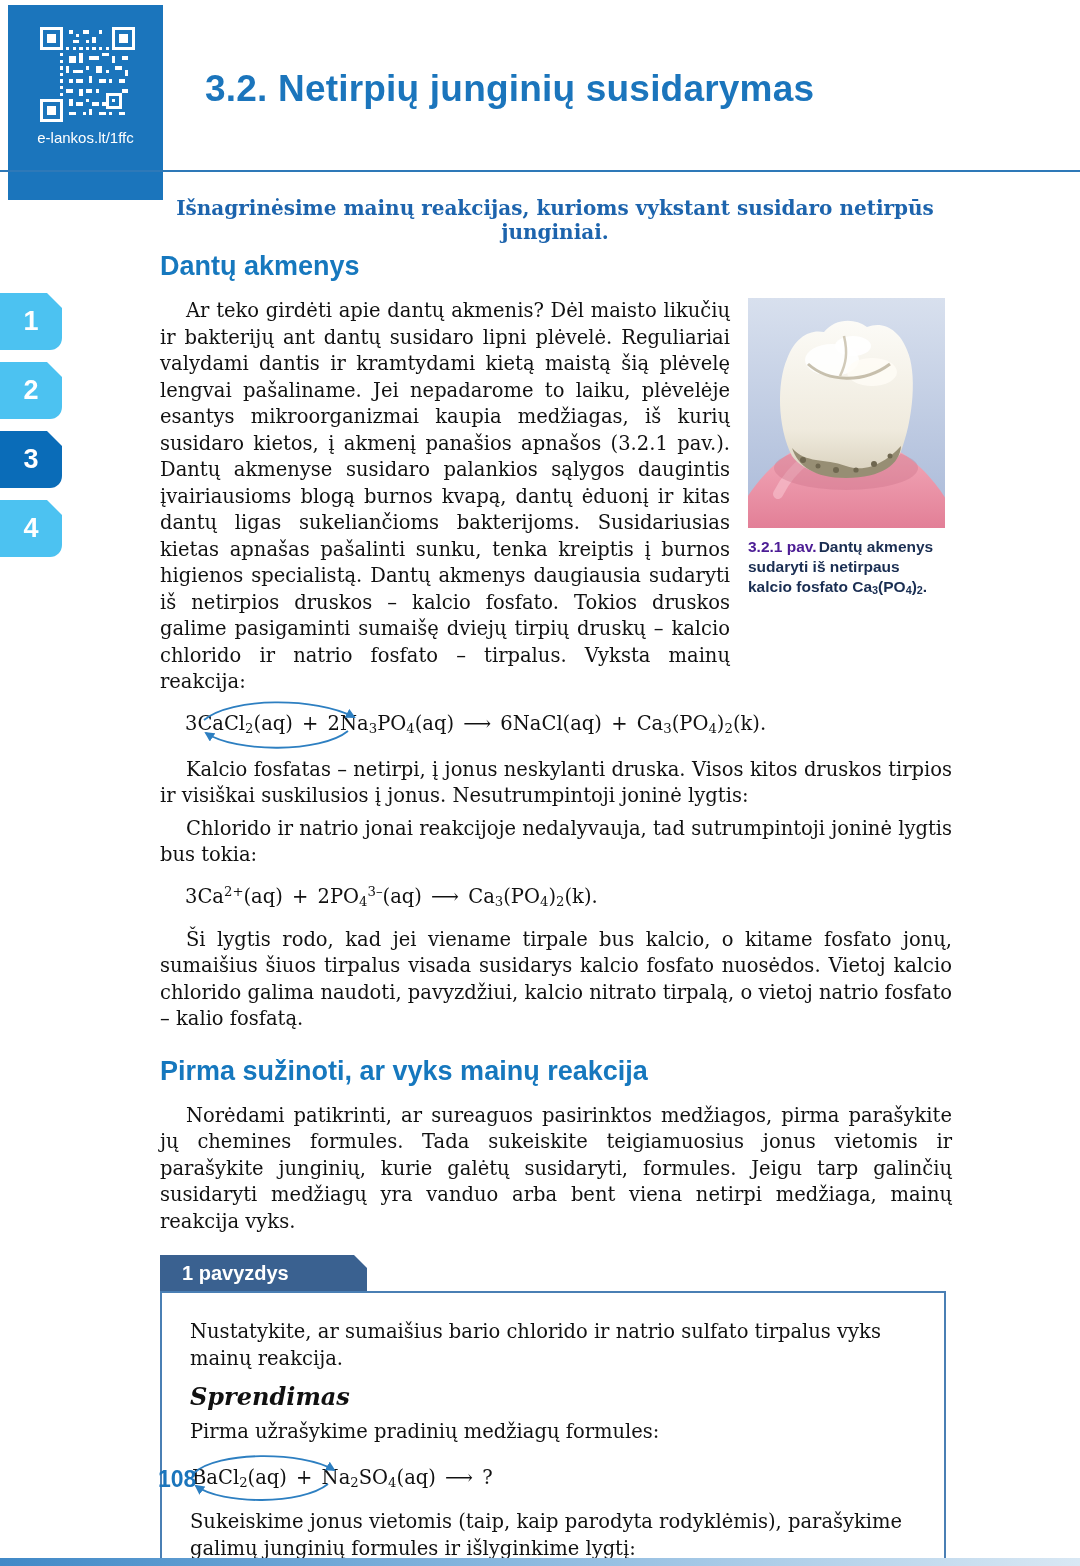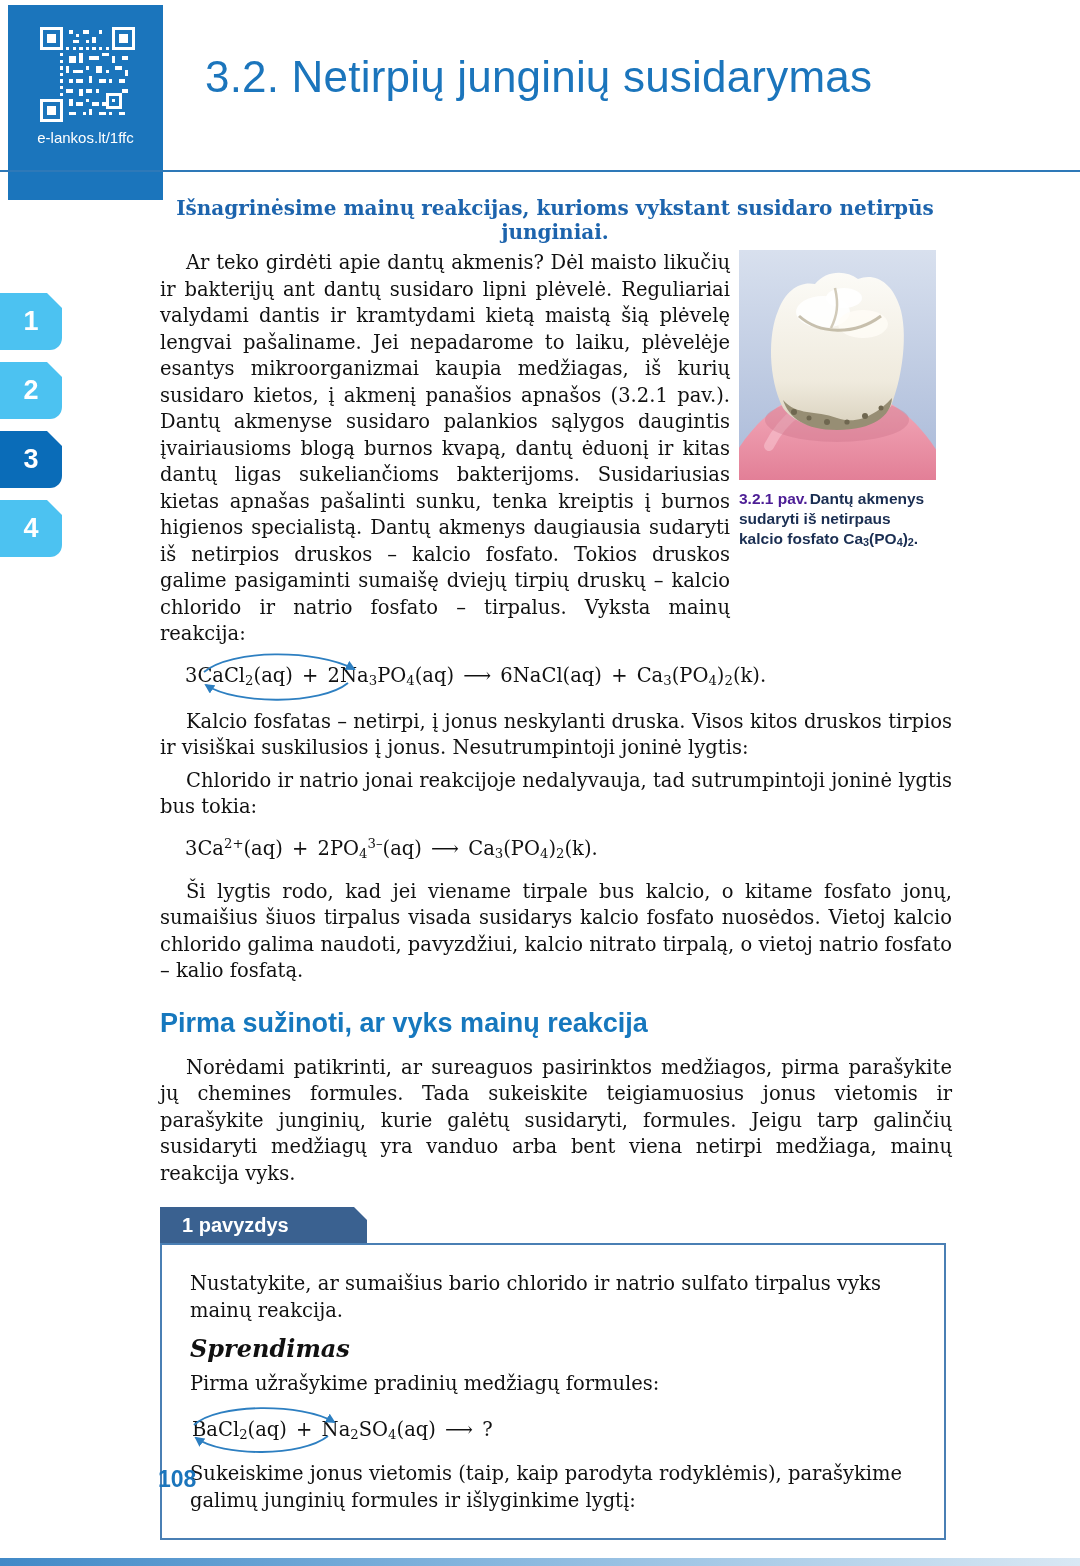--- a/index.html
+++ b/index.html
@@ -7,22 +7,22 @@
   .page {
     position:relative; width:1080px; height:1566px; background:#ffffff;
     font-family:"DejaVu Serif","Liberation Serif",serif; color:#111111; overflow:hidden;
   }
 
   
   .qr-box { position:absolute; left:8px; top:5px; width:155px; height:195px; background:#1b75bc; }
   .qr-box svg { position:absolute; left:32px; top:22px; }
   .qr-label { position:absolute; left:0; right:0; top:124px; text-align:center; color:#ffffff;
     font-family:"Liberation Sans",sans-serif; font-size:15px; }
-  .page-title { position:absolute; left:205px; top:52px; color:#1b75bc;
-    font-family:"Liberation Sans",sans-serif; font-weight:400; font-size:44px; letter-spacing:0.2px; }
+  .page-title { position:absolute; left:205px; top:68px; color:#1b75bc;
+    font-family:"Liberation Sans",sans-serif; font-weight:700; font-size:37px; letter-spacing:0.2px; }
   .header-rule { position:absolute; left:0; top:170px; width:1080px; height:2px; background:#2e79b8; }
   .intro-line { position:absolute; left:160px; top:196px; width:790px; text-align:center;
     color:#1d64ad; font-weight:700; font-size:20px; }
 
   
   .side-tab { position:absolute; left:0; width:62px; height:57px; background:#4cc2f1;
     border-radius:0 12px 12px 0; color:#ffffff; font-family:"Liberation Sans",sans-serif;
     font-weight:700; font-size:27px; display:flex; align-items:center; justify-content:center;
     cursor:pointer; }
   .side-tab::after { content:""; position:absolute; top:0; right:0; width:0; height:0;
@@ -30,21 +30,21 @@
   .side-tab.active { background:#0a6cb8; }
   .tab-1 { top:293px; } .tab-2 { top:362px; } .tab-3 { top:431px; } .tab-4 { top:500px; }
 
   
   .main { position:absolute; left:160px; top:250px; width:792px; }
   h2.section-heading { font-family:"Liberation Sans",sans-serif; font-weight:700;
     font-size:27px; color:#1678be; line-height:32px; margin-bottom:16px; }
   .body-par { font-size:19.5px; line-height:26.5px; text-align:justify; }
   .indent { text-indent:26px; }
 
-  .col-row { display:flex; gap:9px; }
+  .col-row { display:flex; gap:18px; }
   .col-text { width:570px; }
   .col-fig { width:197px; flex:none; }
   .fig-art { width:197px; height:230px; }
   .fig-caption { margin-top:9px; font-family:"Liberation Sans",sans-serif; font-weight:700;
     font-size:15.5px; line-height:20px; color:#1a2e52; }
   .fig-caption .cap-label { color:#4c1d95; margin-right:2px;text-align:right; }
 
   .equation { position:relative; font-size:19.5px; line-height:36px; padding-left:25px;
     white-space:nowrap; word-spacing:3px; margin:10px 0 6px 0; }
   .equation.wide { font-size:18.5px; }
@@ -117,20 +117,21 @@
     </div>
   <div class="side-tab tab-3 active">
       <span>3</span>
     </div>
   <div class="side-tab tab-4">
       <span>4</span>
     </div>
 
   <div class="main">
 
+    <h2 class="section-heading">Dantų akmenys</h2>
 
     <div class="col-row">
       <div class="col-text">
         <p class="body-par indent">Ar teko girdėti apie dantų akmenis? Dėl maisto likučių ir bakterijų ant dantų susidaro lipni plėvelė. Reguliariai valydami dantis ir kramtydami kietą maistą šią plėvelę lengvai pašaliname. Jei nepadarome to laiku, plėvelėje esantys mikroorganizmai kaupia medžiagas, iš kurių susidaro kietos, į akmenį panašios apnašos (3.2.1 pav.). Dantų akmenyse susidaro palankios sąlygos daugintis įvairiausioms blogą burnos kvapą, dantų ėduonį ir kitas dantų ligas sukeliančioms bakterijoms. Susidariusias kietas apnašas pašalinti sunku, tenka kreiptis į burnos higienos specialistą. Dantų akmenys daugiausia sudaryti iš netirpios druskos – kalcio fosfato. Tokios druskos galime pasigaminti sumaišę dviejų tirpių druskų – kalcio chlorido ir natrio fosfato – tirpalus. Vyksta mainų reakcija:</p>
       </div>
       <figure class="col-fig">
         <div class="fig-art">
           <svg viewBox="0 0 197 230" width="197" height="230">
             <defs>
               <linearGradient id="bgGrad" x1="0" y1="0" x2="0" y2="1">

